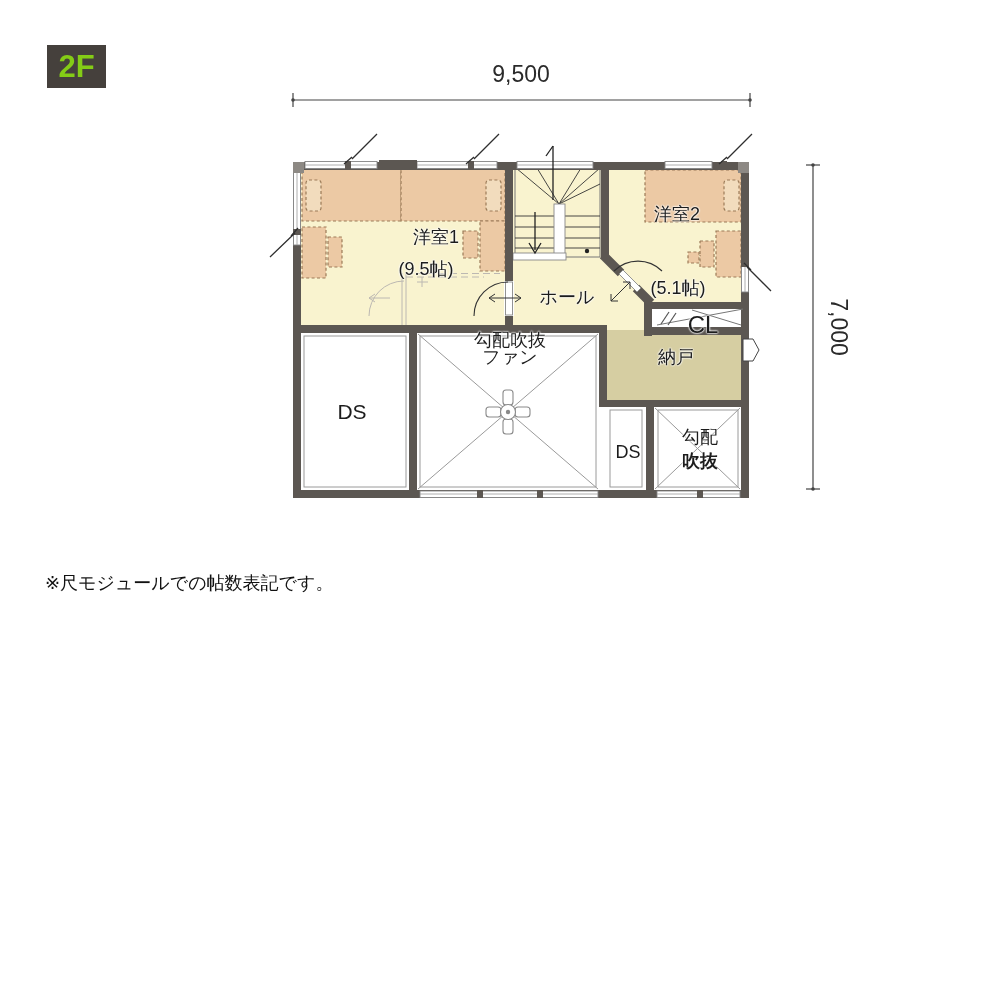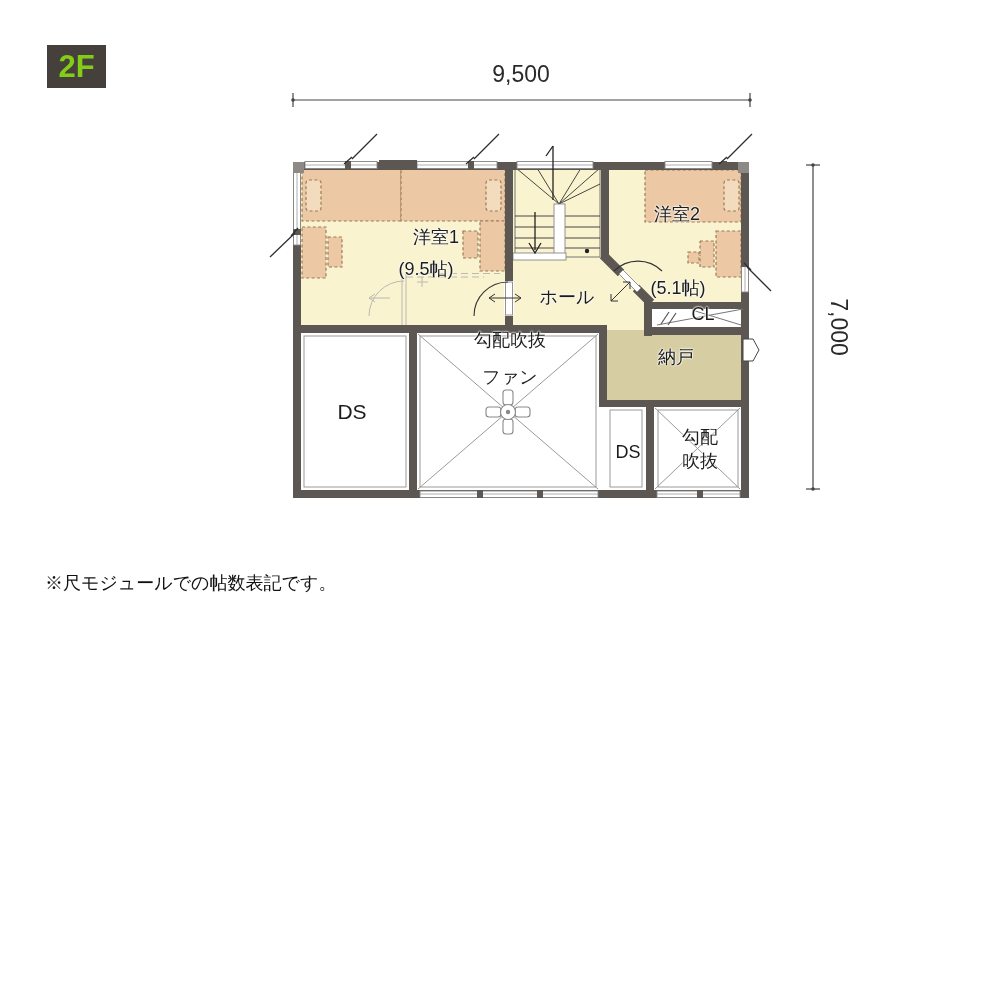--- a/index.html
+++ b/index.html
@@ -7,21 +7,21 @@
           font-family:"Liberation Sans","DejaVu Sans",sans-serif;color:#1c1c1c;}
   .lbl{position:absolute;transform:translate(-50%,-50%);white-space:nowrap;color:#1c1c1c;
        text-shadow:0 0 2px #fff,0 0 2px #fff,0 0 2px #fff;line-height:1;}
   .badge{position:absolute;left:47px;top:45px;width:59px;height:43px;background:#45403c;
          display:flex;align-items:center;justify-content:center;color:#84cc16;
          font-size:31px;font-weight:bold;}
   .dim{font-size:23px;color:#2a2a2a;text-shadow:none;}
   .dim-rot{transform:translate(-50%,-50%) rotate(90deg);}
   .rm{font-size:18px;}
   .rm-sm{font-size:18px;}
-  .note{position:absolute;left:45px;top:571px;font-size:18px;color:#111;font-family:Liberation Mono, monospace;}
+  .note{position:absolute;left:45px;top:571px;font-size:18px;color:#111;}
   svg{position:absolute;left:0;top:0;}
 </style>
 </head>
 <body>
 
 <div class="canvas">
 
 <svg width="1000" height="991" viewBox="0 0 1000 991">
 
   <g>
@@ -233,29 +233,29 @@
 <div class="lbl dim dim-rot" style="left:838px;top:327px;">7,000</div>
 
 <div class="lbl rm" style="left:404px;top:237px;margin-left:32px;">洋室1</div>
 <div class="lbl rm" style="left:404px;top:269px;margin-left:22px;">(9.5帖)</div>
 
 <div class="lbl rm" style="left:677px;top:214px;">洋室2</div>
 <div class="lbl rm" style="left:678px;top:240px;margin-top:48px;">(5.1帖)</div>
 
 <div class="lbl rm" style="left:567px;top:297px;">ホール</div>
 
-<div class="lbl" style="left:703px;top:314px;font-size:18px;">CL</div>
+<div class="lbl" style="left:703px;top:325px;font-size:24px;">CL</div>
 
 <div class="lbl rm" style="left:676px;top:357px;">納戸</div>
 
 <div class="lbl" style="left:352px;top:411px;font-size:21px;">DS</div>
 
 <div class="lbl rm-sm" style="left:510px;top:340px;">勾配吹抜</div>
-<div class="lbl rm-sm" style="left:510px;top:377px;">ファン</div>
+<div class="lbl rm-sm" style="left:510px;top:357px;">ファン</div>
 
 <div class="lbl rm" style="left:628px;top:452px;">DS</div>
 
 <div class="lbl rm-sm" style="left:700px;top:437px;text-align:center;">勾配</div>
-<div class="lbl rm-sm" style="left:700px;top:461px;">吹抜</div>
+<div class="lbl rm-sm" style="left:700px;top:461px;font-weight:bold;">吹抜</div>
 
 <div class="note">※尺モジュールでの帖数表記です。</div>
 
 </div>
 
 </body></html>

